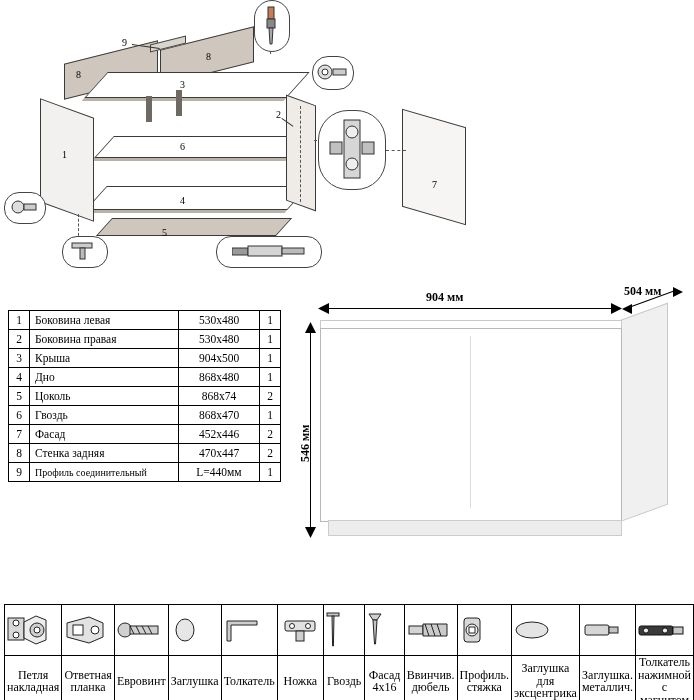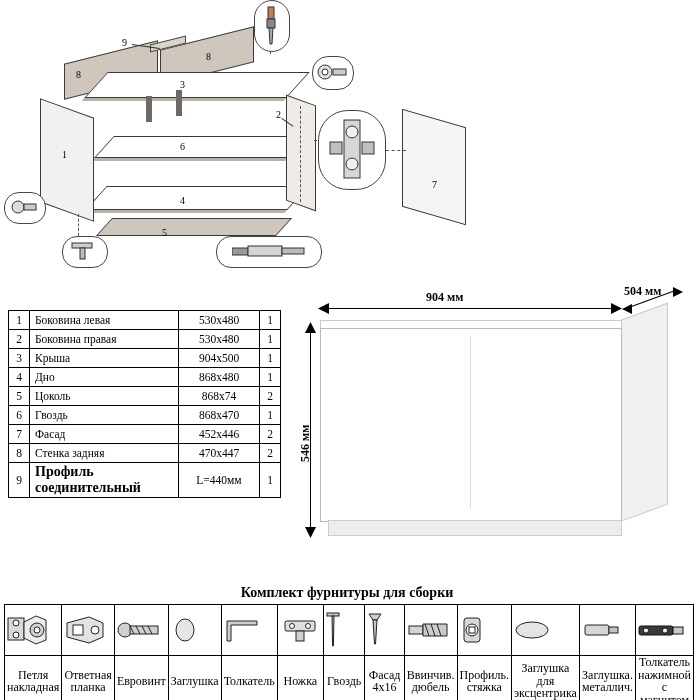--- a/index.html
+++ b/index.html
@@ -33,21 +33,21 @@
     font-size:11.5px;
   }
   .parts td{
     border:1px solid #000;padding:1px 3px;height:16px;
     font-family:"Liberation Serif", serif;
   }
   .parts td.num{width:14px;text-align:center;}
   .parts td.name{width:140px;text-align:left;padding-left:5px;}
   .parts td.dim{width:74px;text-align:center;font-weight:normal;}
   .parts td.qty{width:14px;text-align:center;}
-  .parts td.small{font-size:14px;font-weight:bold;}
+  .parts td.small{font-size:10px;}
 
   
   .cab{position:absolute;left:300px;top:290px;width:390px;height:265px;}
   .cab-body{
     position:absolute;left:20px;top:38px;width:300px;height:192px;
     background:#ffffff;border:1px solid #b9b9b9;
     box-shadow:inset 0 0 0 1px #fdfdfd;
   }
   .cab-top{
     position:absolute;left:20px;top:30px;width:300px;height:9px;
@@ -268,21 +268,20 @@
       </svg>
     <div class="dimtext vert" style="left:-2px;top:172px;">546 мм</div>
 
     <div class="cab-side"></div>
     <div class="cab-top"></div>
     <div class="cab-body"></div>
     <div class="cab-door-split"></div>
     <div class="cab-plinth"></div>
   </div>
 
-  <div class="kit-title">Комплект фурнитуры для сборки</div>
 
   <table class="kit">
     <tbody>
       <tr class="icons">
         <td>
           <svg width="46" height="40" viewBox="0 0 46 40">
             <rect x="2" y="8" width="16" height="22" fill="#d9d9d9" stroke="#222"></rect>
             <circle cx="10" cy="13" r="3" fill="#fff" stroke="#222"></circle>
             <circle cx="10" cy="25" r="3" fill="#fff" stroke="#222"></circle>
             <path d="M18 12 L30 6 L40 10 L40 30 L30 34 L18 28 Z" fill="#ededed" stroke="#222"></path>

